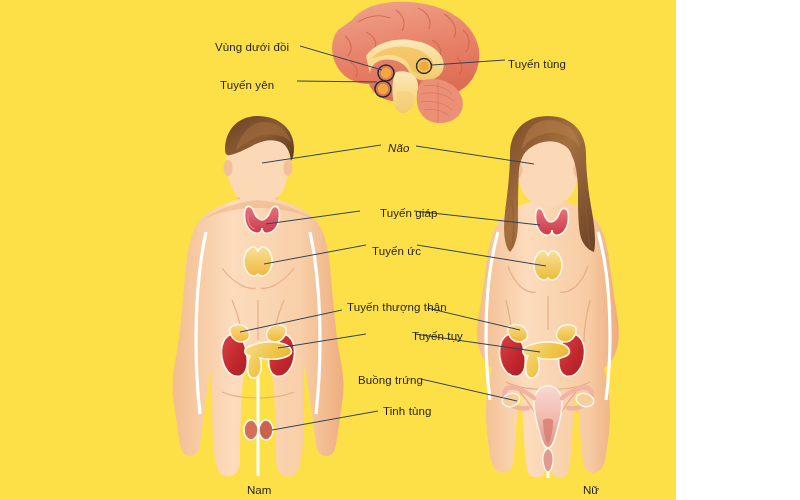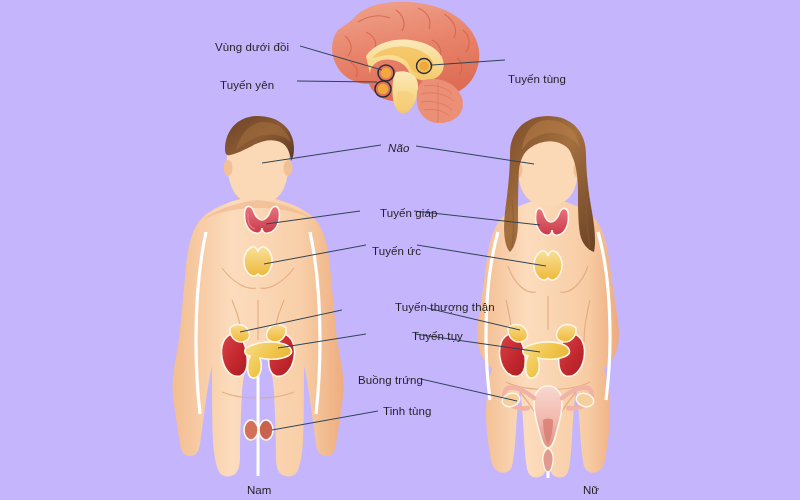--- a/index.html
+++ b/index.html
@@ -5,23 +5,23 @@
   html, body {
     margin: 0;
     padding: 0;
     background: #ffffff;
   }
   body {
     font-family: "Liberation Sans", sans-serif;
   }
   #stage {
     position: relative;
-    width: 800px;
+    width: 676px;
     height: 500px;
-    background: #c4b5fd;
+    background: #fde047;
     overflow: hidden;
   }
   #diagram-svg {
     position: absolute;
     top: 0;
     left: 0;
     width: 800px;
     height: 500px;
   }
   .label {
@@ -359,25 +359,25 @@
       <line x1="427" y1="308" x2="520" y2="330"></line>
       <line x1="278" y1="348" x2="366" y2="334"></line>
       <line x1="415" y1="334" x2="540" y2="352"></line>
       <line x1="421" y1="379" x2="517" y2="401"></line>
       <line x1="272" y1="430" x2="378" y2="411"></line>
     </g>
   </svg>
 
   <div class="label" style="left:215px; top:42px;">Vùng dưới đồi</div>
   <div class="label" style="left:220px; top:80px;">Tuyến yên</div>
-  <div class="label" style="left:508px; top:59px;margin-top:15px;">Tuyến tùng</div>
+  <div class="label" style="left:508px; top:59px;">Tuyến tùng</div>
   <div class="label" style="left:388px; top:143px;font-style:italic;">Não</div>
   <div class="label" style="left:380px; top:208px;">Tuyến giáp</div>
   <div class="label" style="left:372px; top:246px;">Tuyến ức</div>
-  <div class="label" style="left:347px; top:302px;margin-left:48px;">Tuyến thượng thận</div>
+  <div class="label" style="left:347px; top:302px;">Tuyến thượng thận</div>
   <div class="label" style="left:371px; top:331px;margin-left:41px;">Tuyến tụy</div>
   <div class="label" style="left:358px; top:375px;">Buồng trứng</div>
   <div class="label" style="left:383px; top:406px;">Tinh tùng</div>
 
   <div class="caption" style="left:247px; top:484px;">Nam</div>
   <div class="caption" style="left:583px; top:484px;text-align:center;">Nữ</div>
 
 </div>
 
 </body></html>

